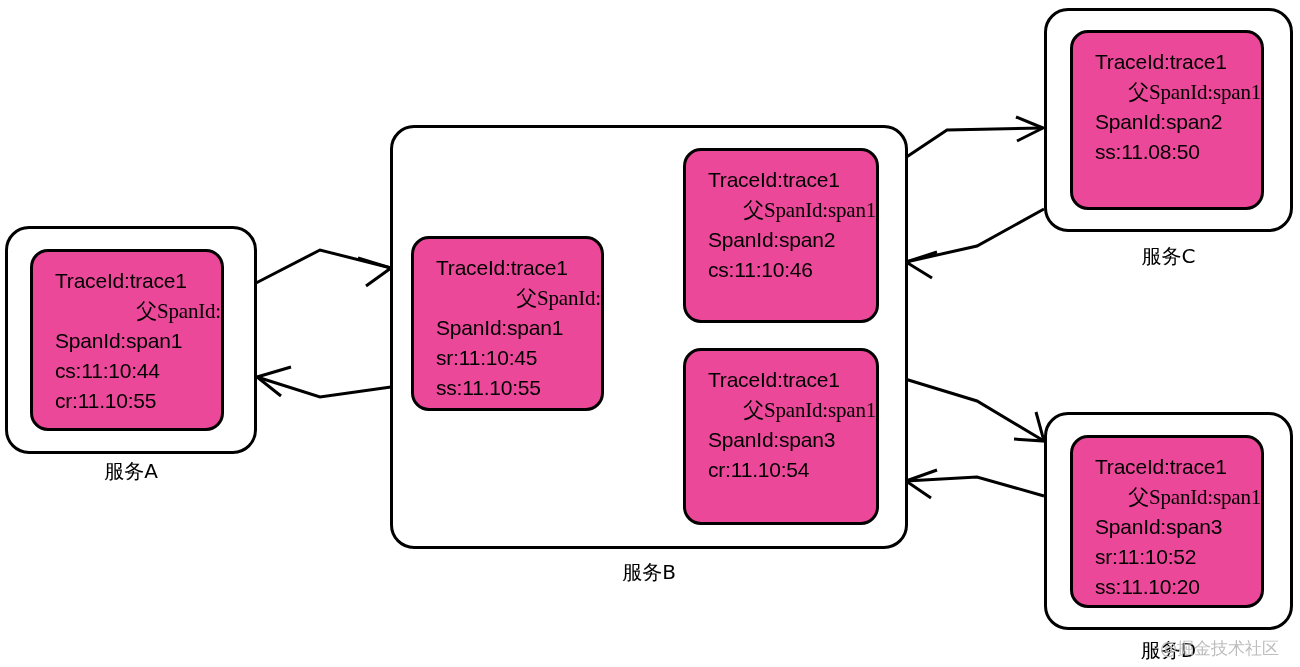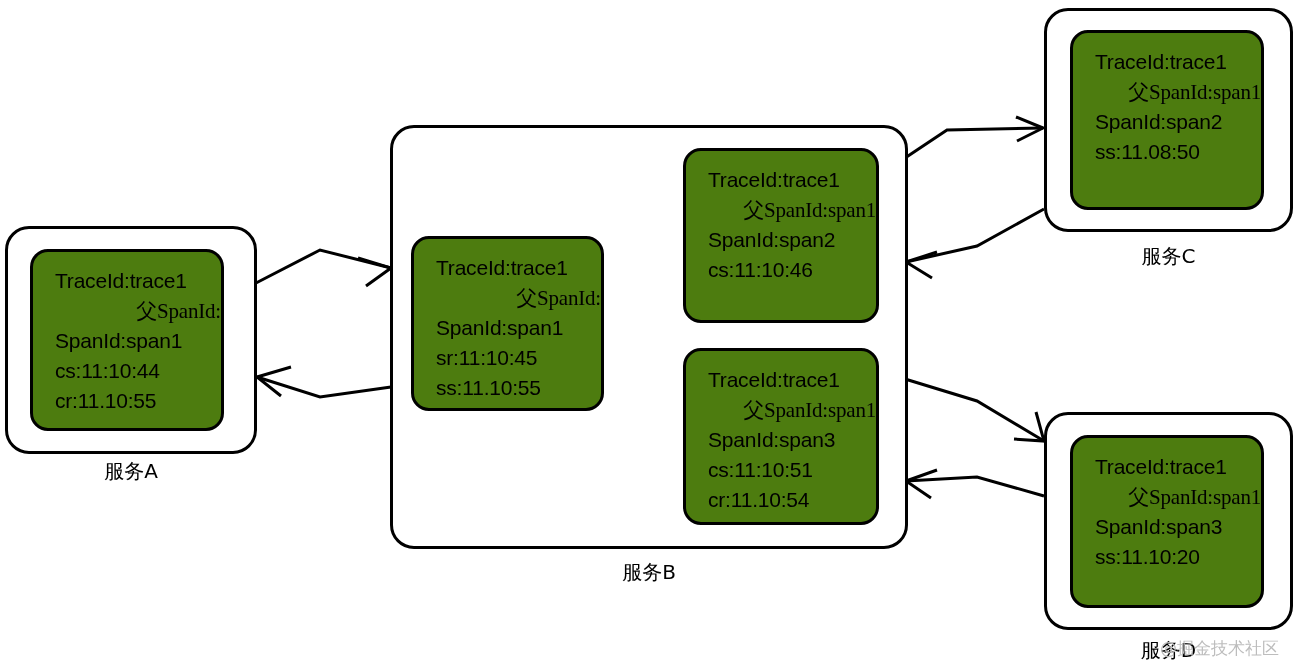--- a/index.html
+++ b/index.html
@@ -30,21 +30,21 @@
     border: 3.5px solid #000000;
     border-radius: 24px;
     background: #ffffff;
   }
   
   .span-card {
     position: absolute;
     box-sizing: border-box;
     border: 3.5px solid #000000;
     border-radius: 18px;
-    background: #4d7c0f;
+    background: #ec4899;
     padding: 14px 0 0 0;
   }
   .span-line {
     display: block;
     font-size: 21px;
     line-height: 30px;
     color: #000000;
     white-space: nowrap;
     padding-left: 22px;
     letter-spacing: -0.2px;
@@ -158,39 +158,39 @@
     <span class="span-line">TraceId:trace1</span>
     <span class="span-line cjk-lead">父SpanId:span1</span>
     <span class="span-line">SpanId:span2</span>
     <span class="span-line">cs:11:10:46</span>
   </div>
 
   <div class="span-card" id="service-b-card3">
     <span class="span-line">TraceId:trace1</span>
     <span class="span-line cjk-lead">父SpanId:span1</span>
     <span class="span-line">SpanId:span3</span>
-    <span class="span-line">cs:11:10:51</span>
     <span class="span-line">cr:11.10:54</span>
   </div>
 
   <div class="service-caption" id="service-b-label">服务B</div>
 
   <div class="service-shell" id="service-c-shell"></div>
   <div class="span-card" id="service-c-card">
     <span class="span-line">TraceId:trace1</span>
     <span class="span-line cjk-lead">父SpanId:span1</span>
     <span class="span-line">SpanId:span2</span>
     <span class="span-line">ss:11.08:50</span>
   </div>
   <div class="service-caption" id="service-c-label">服务C</div>
 
   <div class="service-shell" id="service-d-shell"></div>
   <div class="span-card" id="service-d-card">
     <span class="span-line">TraceId:trace1</span>
     <span class="span-line cjk-lead">父SpanId:span1</span>
     <span class="span-line">SpanId:span3</span>
+    <span class="span-line">sr:11:10:52</span>
     <span class="span-line">ss:11.10:20</span>
   </div>
   <div class="service-caption" id="service-d-label">服务D</div>
 
   <div id="watermark">@掘金技术社区</div>
 
 </div>
 
 </body></html>

